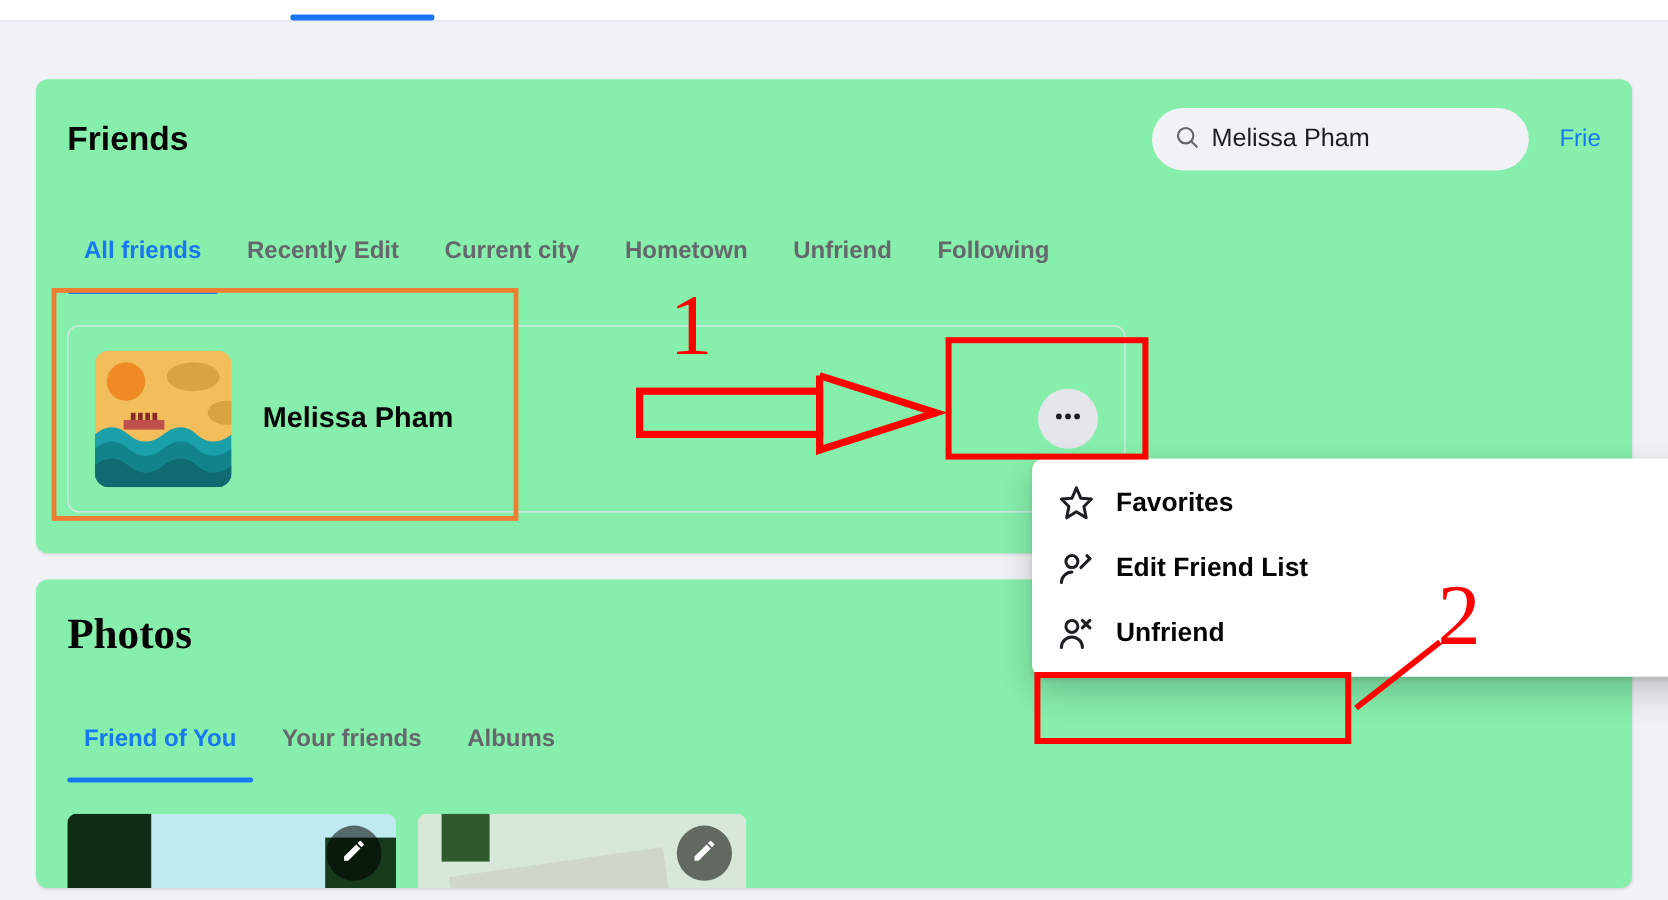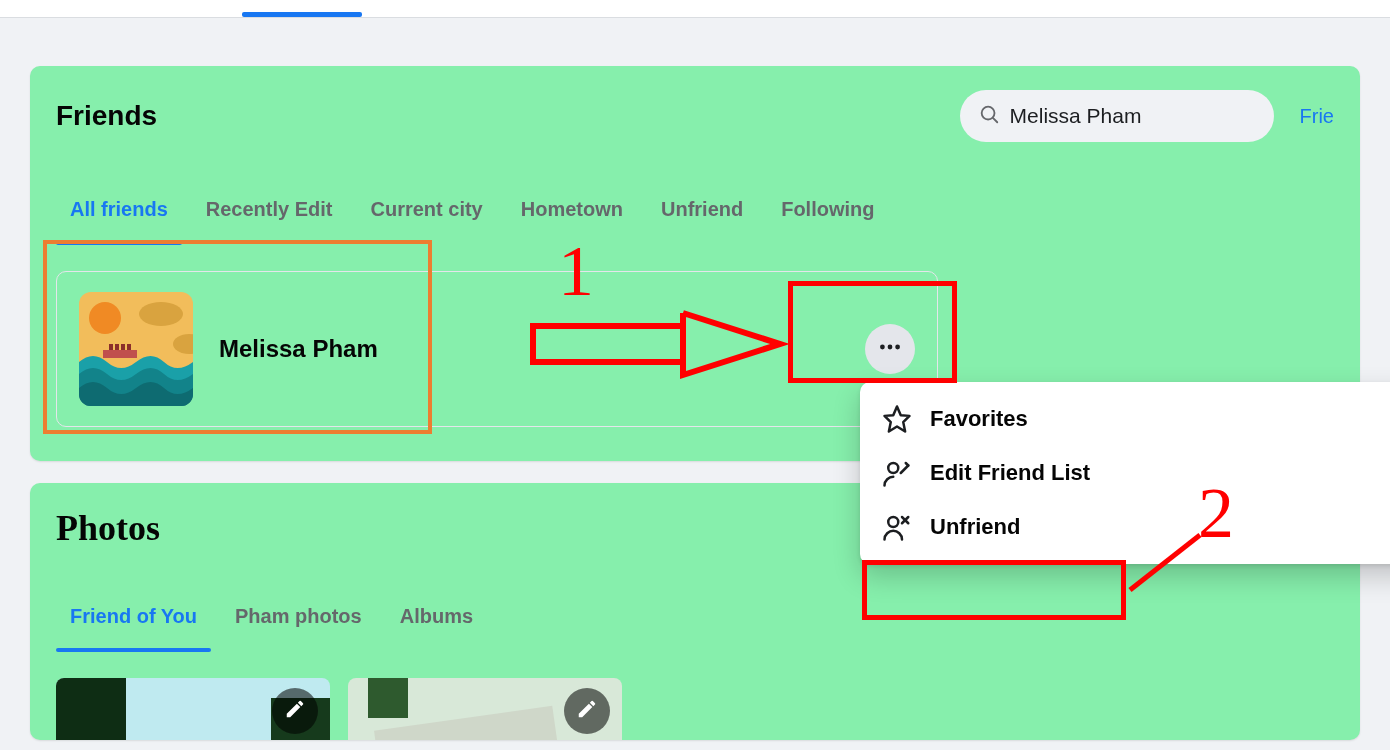--- a/index.html
+++ b/index.html
@@ -149,21 +149,21 @@
         </svg>
     </span>
     <span class="menu-label">Unfriend</span>
   </div>
 </div>
 
 <div class="card photos-card" style="margin-top:22px;">
   <div class="photos-title">Photos</div>
   <div class="photo-tabbar">
     <div class="tab active">Friend of You</div>
-    <div class="tab">Pham photos</div>
+    <div class="tab">Your friends</div>
     <div class="tab">Albums</div>
   </div>
   <div class="photo-row">
     <div class="photo-thumb">
       <svg viewBox="0 0 274 170" width="274" height="170">
         <rect width="274" height="170" fill="#bfeaf0"></rect>
         <rect y="120" width="274" height="50" fill="#3b4a3b"></rect>
         <rect x="0" y="0" width="70" height="170" fill="#0e2d14"></rect>
         <rect x="215" y="20" width="60" height="150" fill="#163a1c"></rect>
       </svg>

